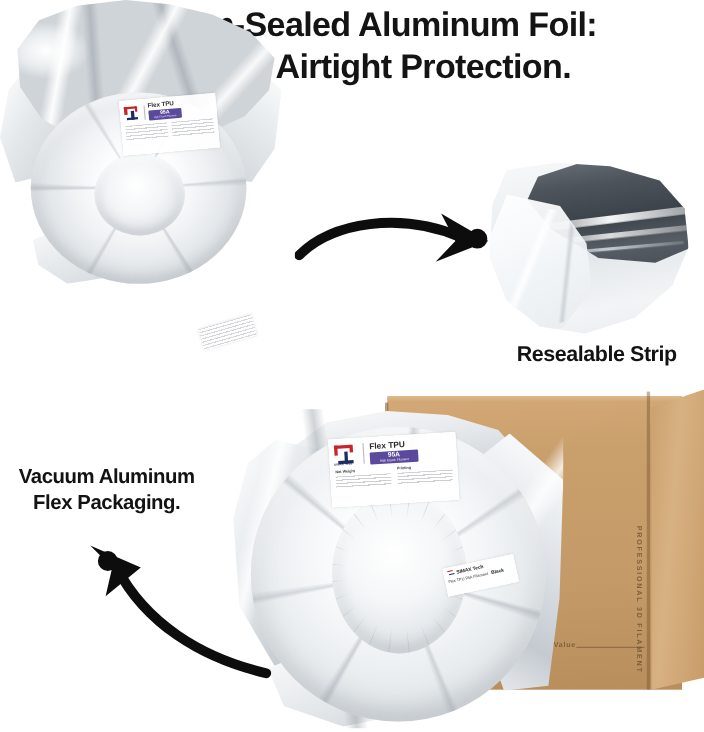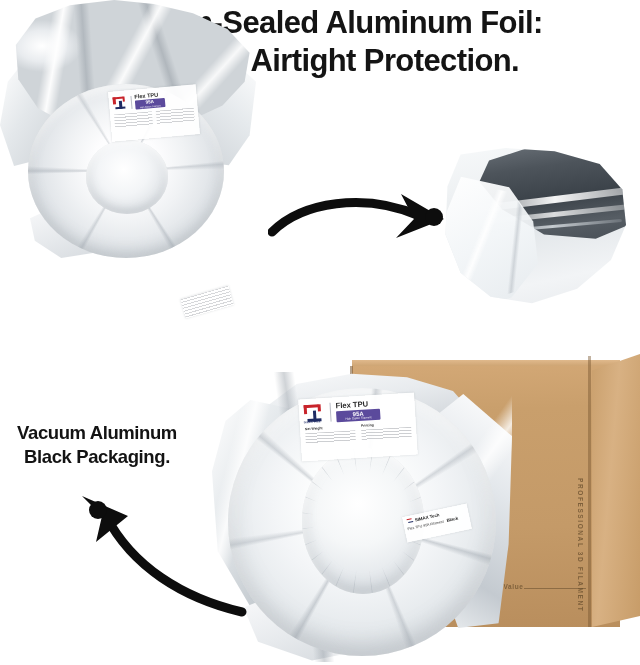--- a/index.html
+++ b/index.html
@@ -357,20 +357,21 @@
     <div class="shape">
       <div class="dark"></div>
       <div class="zip1"></div>
       <div class="zip2"></div>
       <div class="zip3"></div>
       <div class="flap"></div>
       <div class="crease"></div>
     </div>
   </div>
 
+  <div class="caption" id="cap-reseal">Resealable Strip</div>
 
   <div id="carton">
     <div class="lidstrip"></div>
     <div class="face"></div>
     <div class="rightpanel"></div>
     <div class="seamL"></div>
     <div class="seamR"></div>
     <div class="vtext">PROFESSIONAL 3D FILAMENT</div>
     <div class="htext">Exceptional Value</div>
     <div class="rule"></div>
@@ -429,21 +430,21 @@
         <div class="sB" style="left:1.5px;top:3.5px;width:5px;height:1.3px;"></div>
       </div>
       <span class="tinyb">SIMAX Tech</span>
     </div>
     <div class="r2">
       <span class="tiny">Flex TPU 95A Filament</span>
       <span class="tinyb">Black</span>
     </div>
   </div>
 
-  <div class="caption" id="cap-vacuum">Vacuum Aluminum Black Packaging.</div>
+  <div class="caption" id="cap-vacuum">Vacuum Aluminum Flex Packaging.</div>
 
   <svg class="arrow" id="arrow-top" viewBox="0 0 198 82">
     <path d="M4,46 C34,16 96,6 152,30" stroke="#0d0d0d" stroke-width="9" fill="none" stroke-linecap="round"></path>
     <path d="M40,37 C70,23 108,22 136,33" stroke="#ffffff" stroke-width="2" fill="none" stroke-linecap="round" opacity="0.85"></path>
     <path d="M133,8 L176,33 L128,52 L146,33 Z" fill="#0d0d0d"></path>
     <circle cx="166" cy="31" r="9" fill="#0d0d0d"></circle>
   </svg>
 
   <svg class="arrow" id="arrow-bottom" viewBox="0 0 190 132">
     <path d="M176,118 C116,104 66,72 40,22" stroke="#0d0d0d" stroke-width="9" fill="none" stroke-linecap="round"></path>

